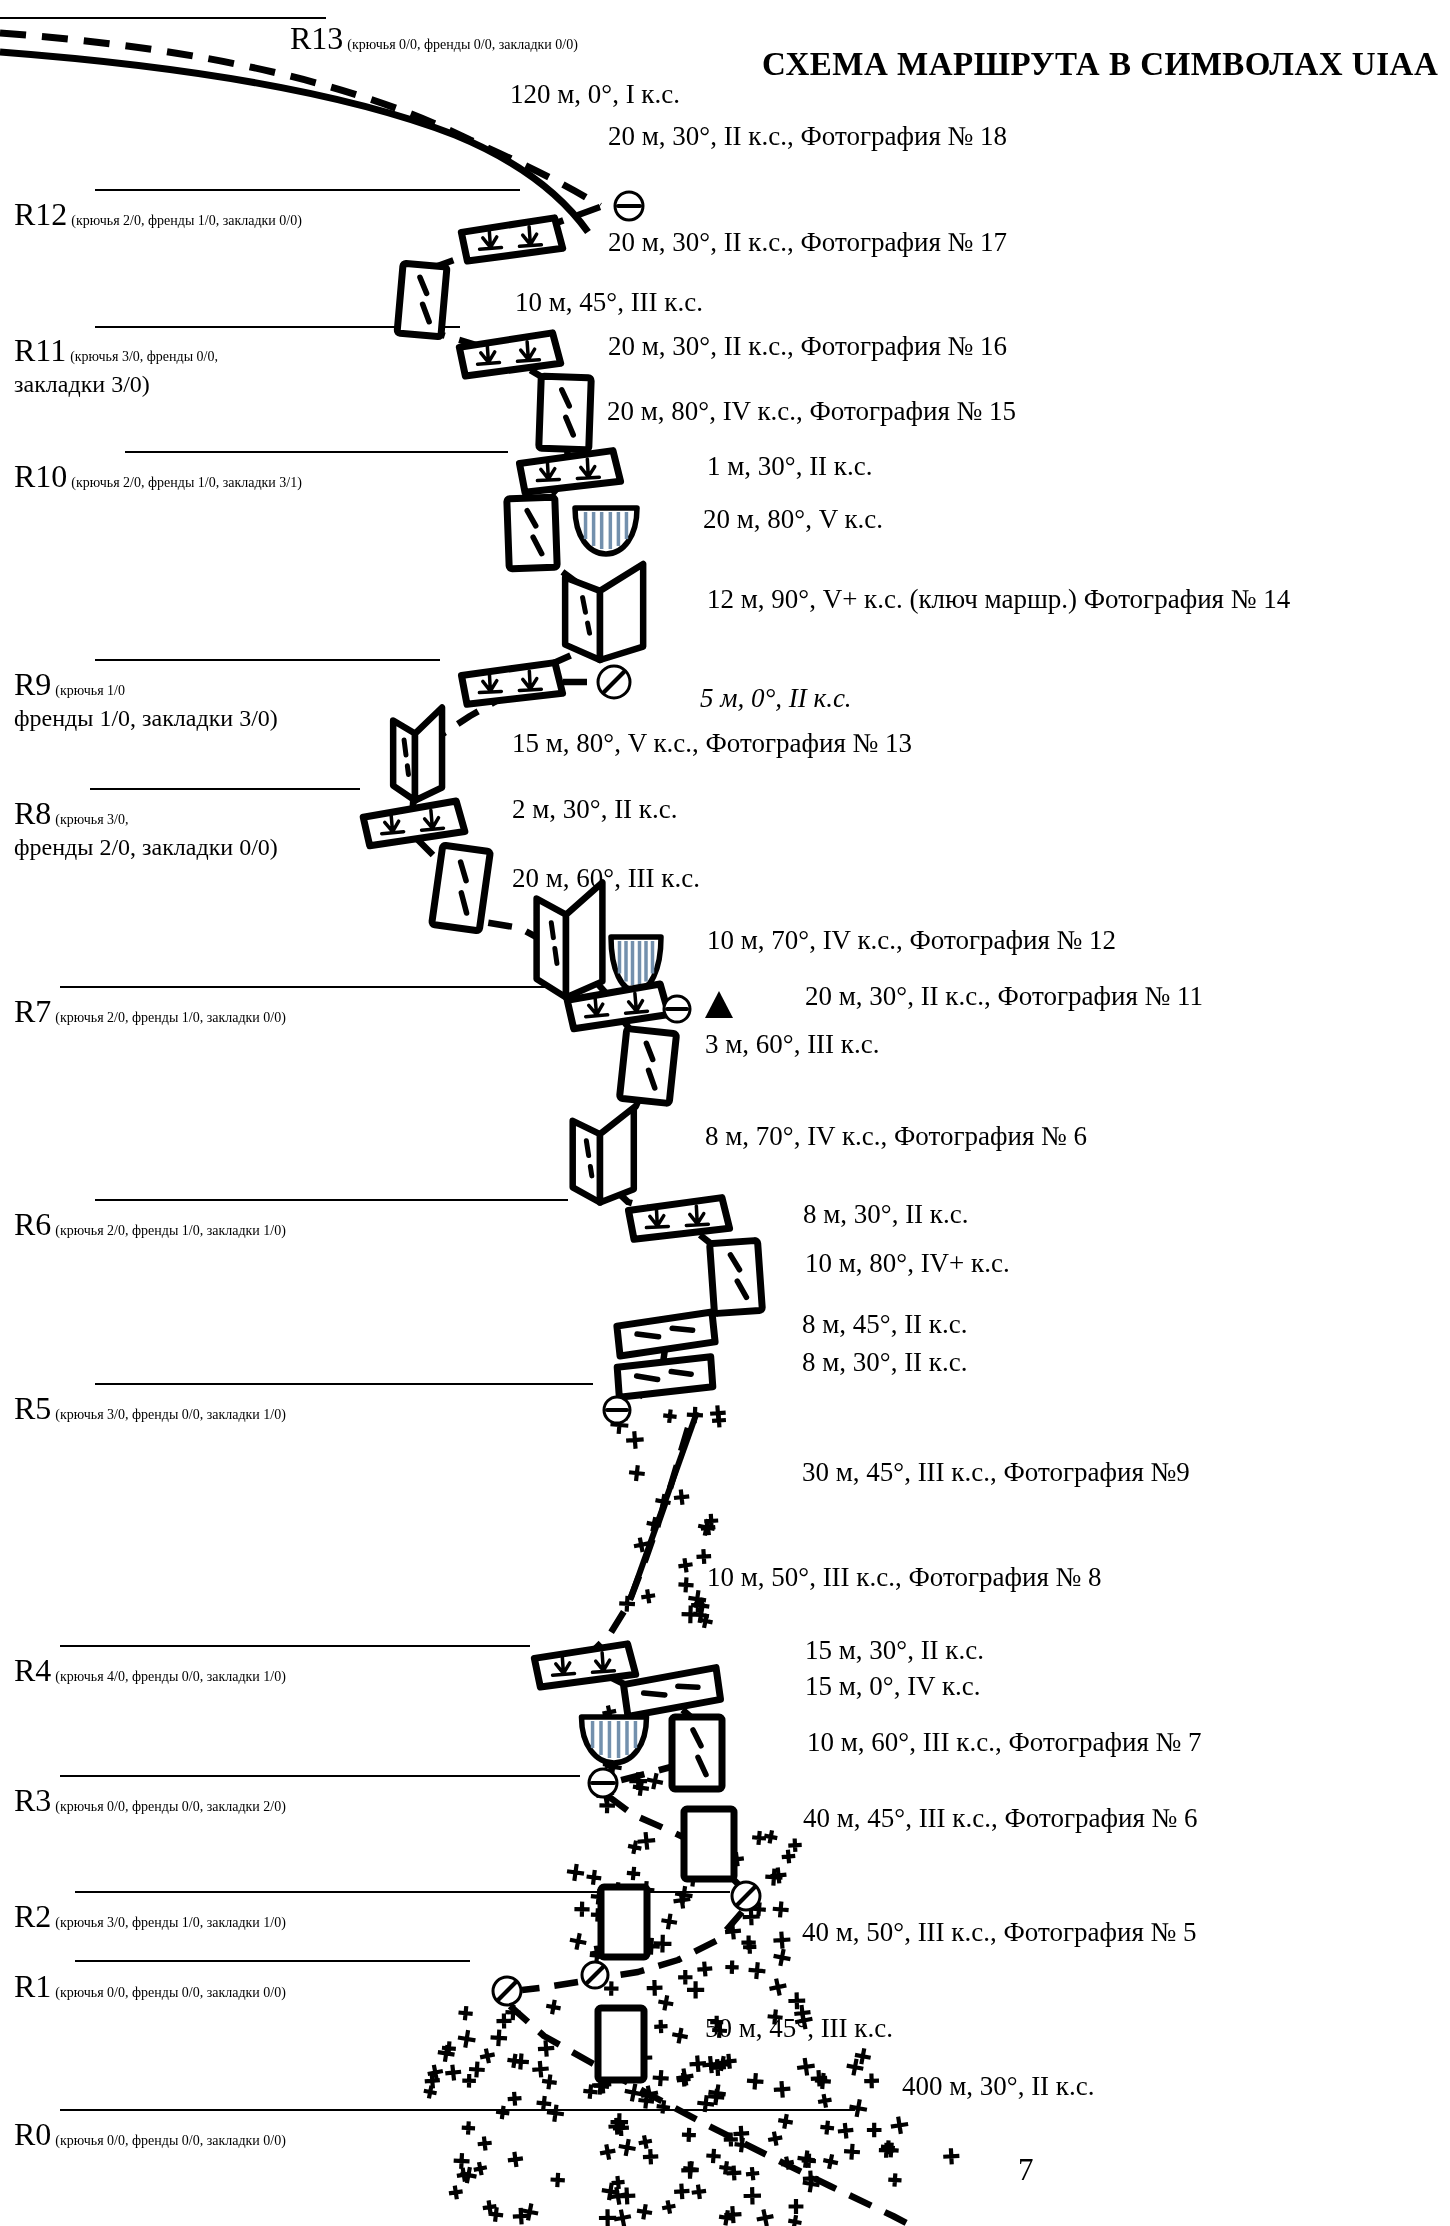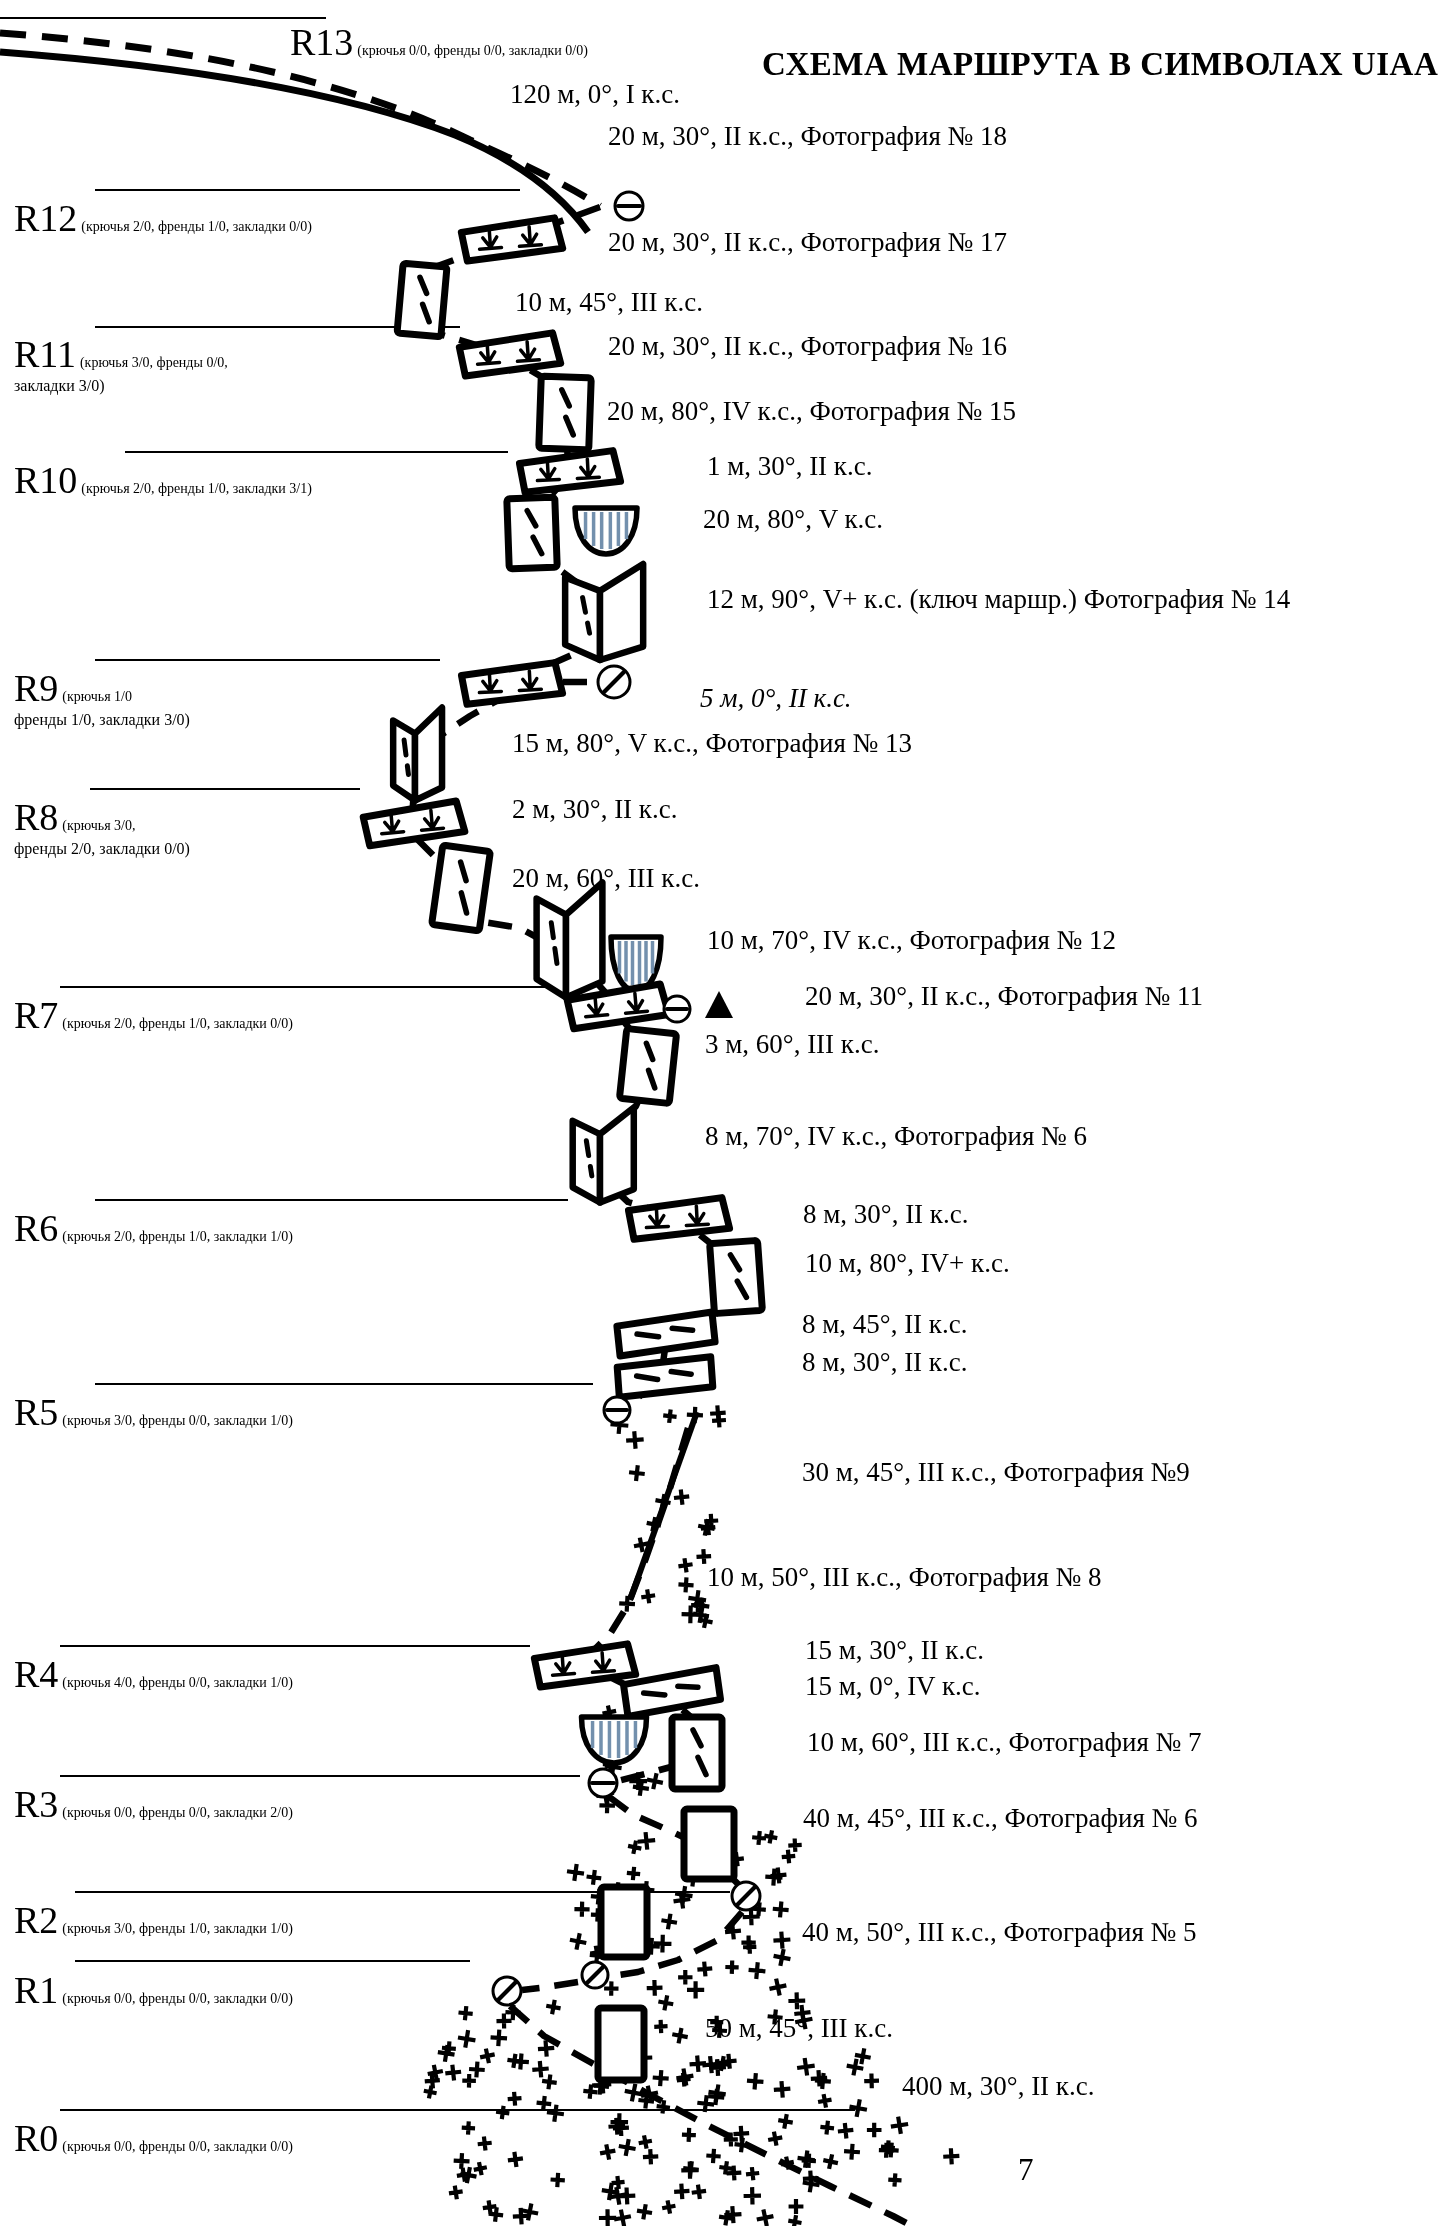--- a/index.html
+++ b/index.html
@@ -5,23 +5,23 @@
   html,body{margin:0;padding:0;background:#ffffff}
   .page{
     position:relative;width:1450px;height:2226px;background:#ffffff;
     font-family:"Liberation Serif","DejaVu Serif",serif;color:#000;overflow:hidden;
   }
   svg.diagram{position:absolute;left:0;top:0;z-index:1}
   .txt-layer{position:absolute;left:0;top:0;width:100%;height:100%;z-index:2;pointer-events:none}
   .title{position:absolute;font-size:33px;font-weight:bold;white-space:nowrap;letter-spacing:.5px}
   .pitch{position:absolute;font-size:27px;white-space:nowrap;line-height:1.05}
   .r-label{position:absolute;white-space:nowrap;line-height:1.18}
-  .r-name{font-size:38px}
+  .r-name{font-size:32px}
   .r-gear{font-size:14px}
-  .r-gear2{font-size:16px;display:block}
+  .r-gear2{font-size:24px;display:block}
   .pageno{position:absolute;font-size:31px}
 </style>
 </head>
 <body>
 
 <div class="page">
   <svg class="diagram" id="diagram" width="1450" height="2226" viewBox="0 0 1450 2226">
       <line x1="0" y1="18" x2="326" y2="18" stroke="#000000" stroke-width="2.2"></line>
       <line x1="95" y1="190" x2="520" y2="190" stroke="#000000" stroke-width="2.2"></line>
       <line x1="95" y1="327" x2="460" y2="327" stroke="#000000" stroke-width="2.2"></line>

